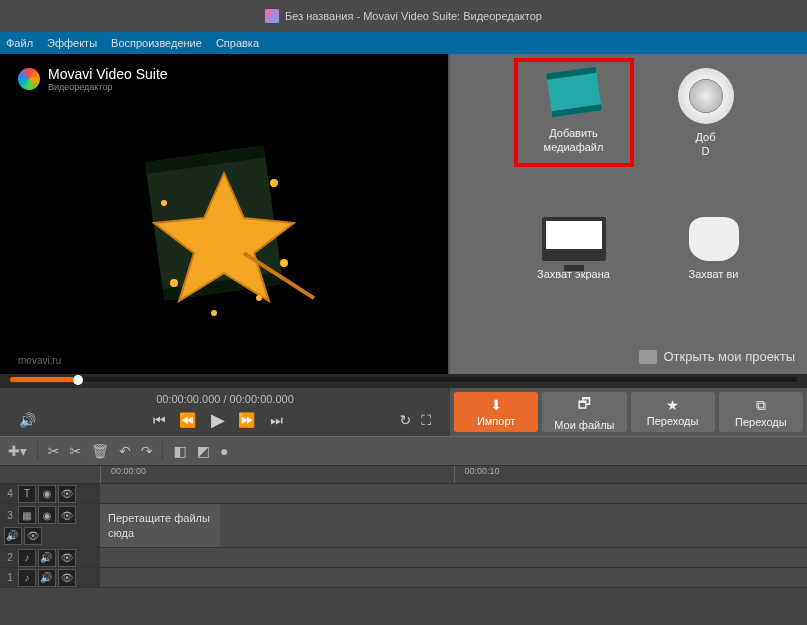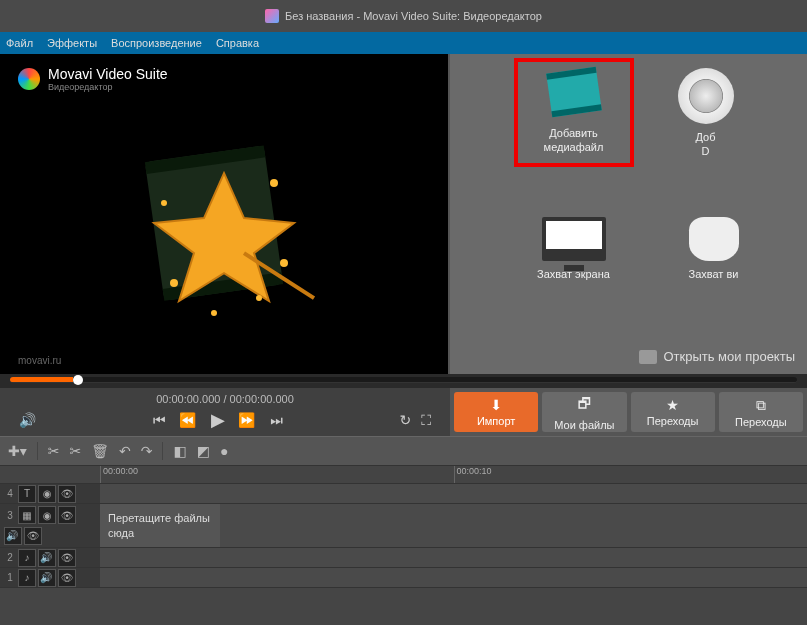--- a/index.html
+++ b/index.html
@@ -51,21 +51,21 @@
 .tab .ticon { font-size: 14px; }
 
 .toolbar { height: 30px; background: #555; border-top: 1px solid #666; border-bottom: 1px solid #333; display: flex; align-items: center; padding: 0 8px; gap: 10px; }
 .toolbar .tbtn { color: #bbb; font-size: 14px; cursor: pointer; }
 .toolbar .sep { width: 1px; height: 18px; background: #444; }
 
 .timeline { background: #454545; height: 169px; position: relative; }
 .ruler { height: 18px; background: #444; border-bottom: 1px solid #333; display: flex; font-size: 9px; color: #aaa; }
 .ruler .hdr { width: 100px; }
 .ruler .ticks { flex: 1; display: flex; }
-.ruler .tick { flex: 1; border-left: 1px solid #666; padding-left: 2px; }
+.ruler .tick { flex: 1; border-left: 1px solid #666; padding-left: 10px; }
 
 .track { display: flex; border-bottom: 1px solid #333; }
 .track-hdr { width: 100px; background: #383838; display: flex; align-items: center; padding: 2px 4px; gap: 2px; }
 .track-num { width: 12px; text-align: center; color: #999; font-size: 10px; }
 .track-ic { width: 18px; height: 18px; background: #222; border: 1px solid #555; display: flex; align-items: center; justify-content: center; font-size: 10px; color: #aaa; }
 .track-body { flex: 1; background: #4a4a4a; position: relative; }
 .track.tall .track-hdr { flex-wrap: wrap; }
 .track.tall { height: 44px; }
 .track.short { height: 20px; }
 

